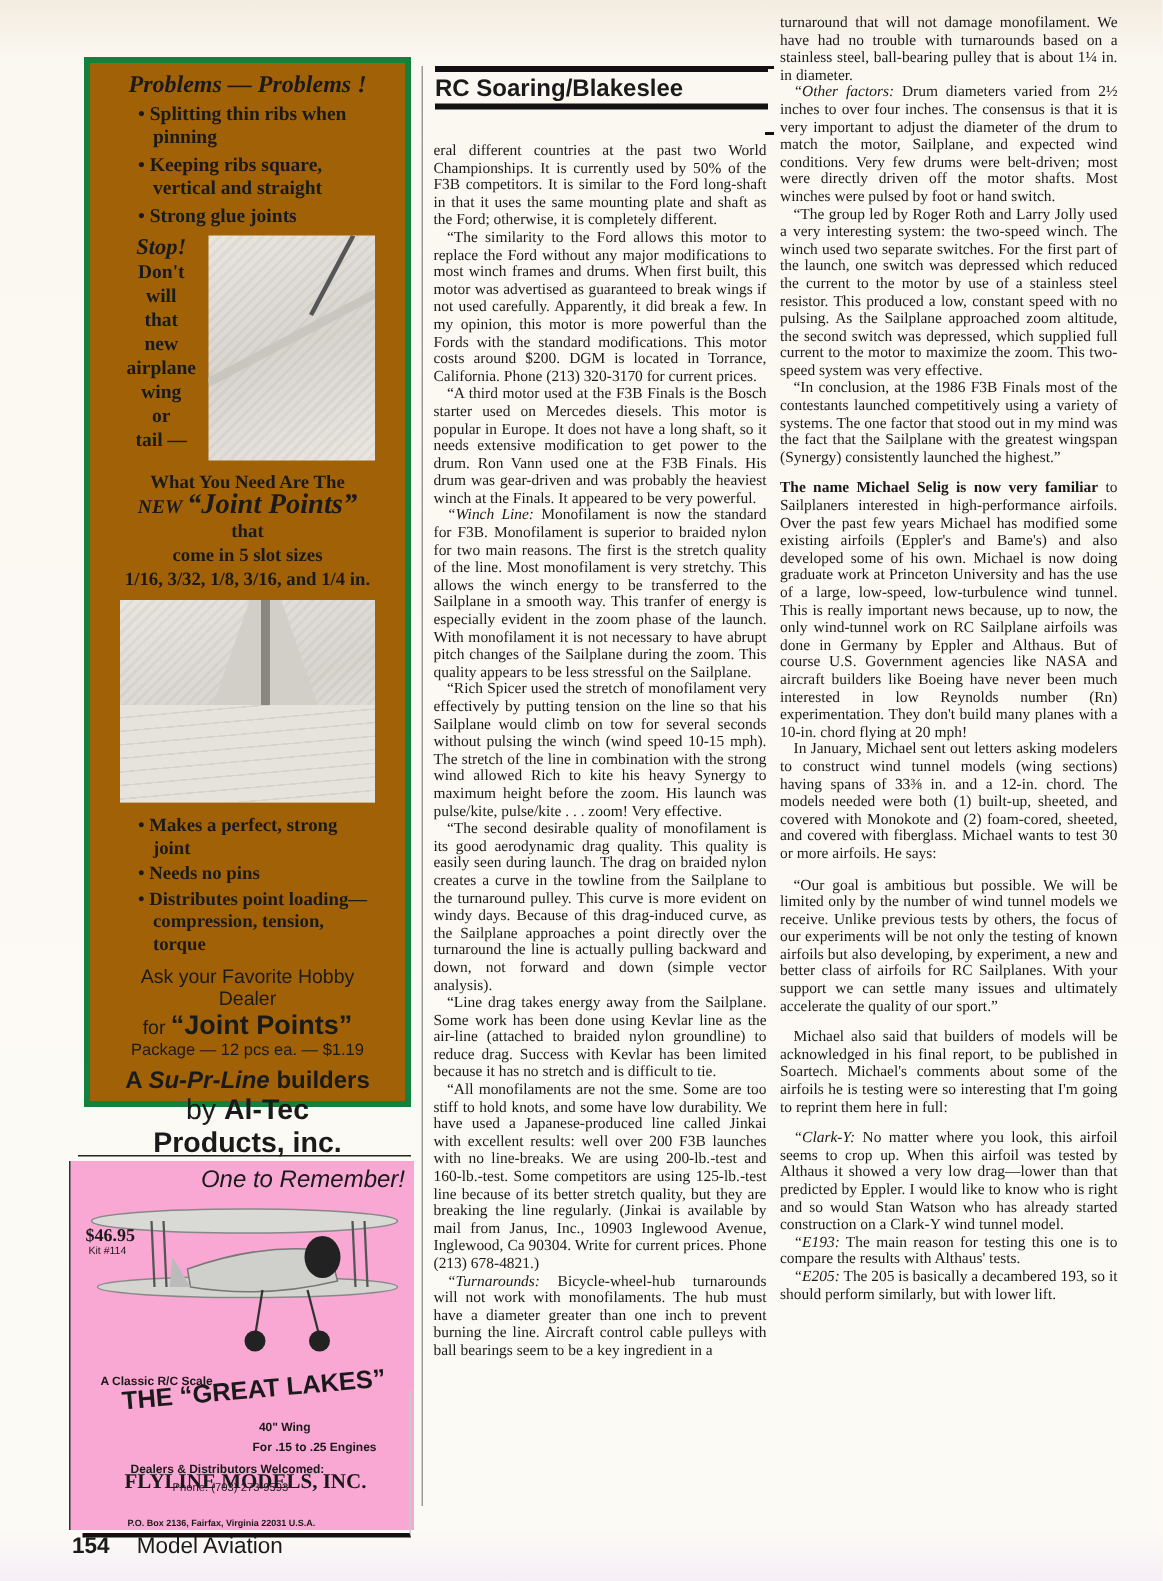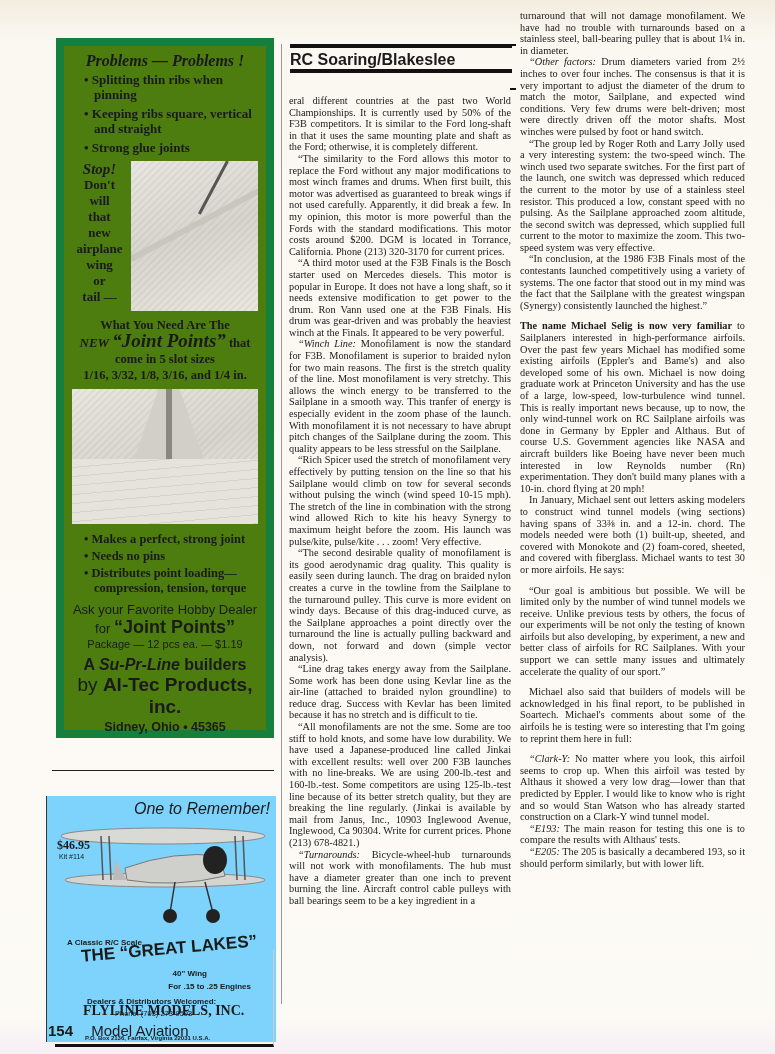--- a/index.html
+++ b/index.html
@@ -11,22 +11,22 @@
     position: relative;
   }
   .page-bg {
     position: absolute; left: 0; top: 0; width: 775px; height: 1054px;
     background: linear-gradient(180deg, #f3ece0 0px, #fbf8f1 40px, #fcfaf5 1020px, #f6eef6 1054px);
   }
 
   
   .ad1 {
     position: absolute; left: 56px; top: 38px; width: 218px; height: 700px;
-    border: 8px solid #15803d; background: #4d7c0f;
-    padding: 6px 8px;
+    border: 4px solid #15803d; background: #a16207;
+    padding: 6px 20px;
   }
   .ad1 .title {
     font-family: "Liberation Serif", serif; font-style: italic; font-weight: bold;
     font-size: 16px; text-align: center; margin-bottom: 2px;
   }
   .ad1 ul { list-style: none; margin-left: 12px; }
   .ad1 ul li {
     font-weight: bold; font-size: 13px; line-height: 15px; padding-left: 10px; text-indent: -10px;
     margin-bottom: 4px;
   }
@@ -79,21 +79,21 @@
   .ad1 .sup { font-family: "Liberation Sans", sans-serif; text-align: center; font-size: 16px; font-weight: bold; margin-top: 6px; }
   .ad1 .sup .brand { font-style: italic; }
   .ad1 .by { font-family: "Liberation Sans", sans-serif; text-align: center; font-size: 19px; }
   .ad1 .by b { font-weight: bold; }
   .ad1 .addr { font-family: "Liberation Sans", sans-serif; text-align: center; font-size: 12.5px; font-weight: bold; margin-top: 2px; }
 
   
   .ad2-rule { position: absolute; left: 52px; top: 770px; width: 222px; height: 1px; background: #222; }
   .ad2 {
     position: absolute; left: 46px; top: 774px; width: 230px; height: 246px;
-    border-left: 1px solid #333; background: #7dd3fc; margin-top: 22px;
+    border-left: 1px solid #333; background: #f9a8d4;
   }
   .ad2 .remember {
     font-family: "Liberation Sans", sans-serif; font-style: italic; font-size: 16px;
     text-align: right; padding-right: 6px; padding-top: 4px;
   }
   .plane-area { position: relative; height: 120px; }
   .plane-area .price {
     position: absolute; left: 10px; top: 20px; font-weight: bold; font-size: 12px;
   }
   .plane-area .kit { position: absolute; left: 12px; top: 35px; font-family: "Liberation Sans", sans-serif; font-size: 7px; }

